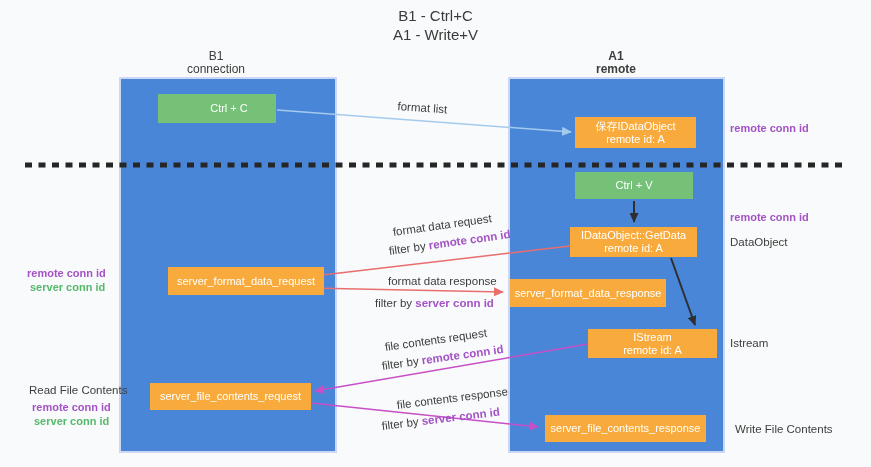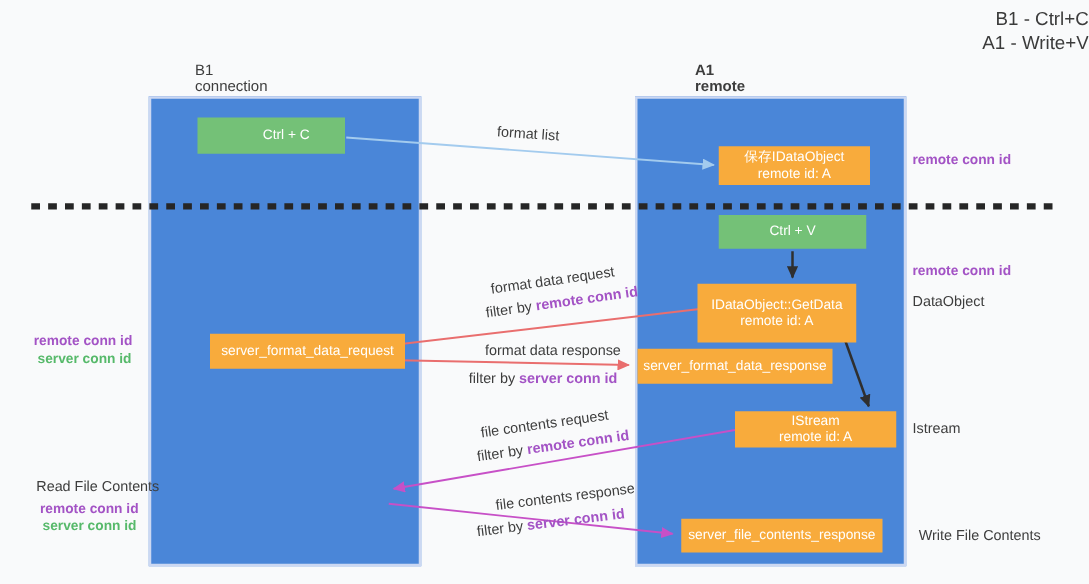--- a/index.html
+++ b/index.html
@@ -8,25 +8,25 @@
     position: relative;
     width: 871px;
     height: 467px;
     background: #f9fafb;
     font-family: "Liberation Sans", sans-serif;
     color: #3d3d3d;
     overflow: hidden;
   }
   .title {
     position: absolute; left: 0; top: 6px; width: 100%;
-    text-align: right; font-size: 15px; line-height: 19px; color: #3b3b3b;
+    text-align: center; font-size: 15px; line-height: 19px; color: #3b3b3b;
   }
   .col-header {
     position: absolute; top: 50px; width: 120px;
-    text-align: left; font-size: 12px; line-height: 13px; color: #3d3d3d;
+    text-align: center; font-size: 12px; line-height: 13px; color: #3d3d3d;
   }
   .col-header.left  { left: 156px; }
   .col-header.right { left: 556px; font-weight: bold; }
   .column {
     position: absolute; top: 77px; height: 376px;
     background: #4a86d8; border: 2px solid #ccd8f2;
   }
   .column.left  { left: 119px; width: 218px; }
   .column.right { left: 508px; width: 217px; }
   svg.overlay {
@@ -108,38 +108,41 @@
 
   <div class="node orange" style="left:575px; top:117px; width:121px; height:31px;">
     <div>保存IDataObject</div>
     <div>remote id: A</div>
   </div>
 
   <div class="node green" style="left:575px; top:172px; width:118px; height:27px;">
     <div>Ctrl + V</div>
   </div>
 
-  <div class="node orange" style="left:558px; top:227px; width:127px; height:47px;">
+  <div class="node orange" style="left:570px; top:227px; width:127px; height:30px;">
     <div>IDataObject::GetData</div>
     <div>remote id: A</div>
   </div>
 
   <div class="node orange" style="left:168px; top:267px; width:156px; height:28px;">
     <div>server_format_data_request</div>
   </div>
 
   <div class="node orange" style="left:510px; top:279px; width:156px; height:28px;">
     <div>server_format_data_response</div>
   </div>
 
   <div class="node orange" style="left:588px; top:329px; width:129px; height:29px;">
     <div>IStream</div>
     <div>remote id: A</div>
   </div>
 
+  <div class="node orange" style="left:150px; top:383px; width:161px; height:27px;">
+    <div>server_file_contents_request</div>
+  </div>
 
   <div class="node orange" style="left:545px; top:415px; width:161px; height:27px;">
     <div>server_file_contents_response</div>
   </div>
 
   <div class="flow-label rot-p4" style="left:398px; top:100px;">format list</div>
 
   <div class="flow-label rot-m8" style="left:392px; top:226px;">format data request</div>
   <div class="flow-label rot-m8" style="left:388px; top:245px;">
     <span>filter by </span><span class="purple-id">remote conn id</span>

